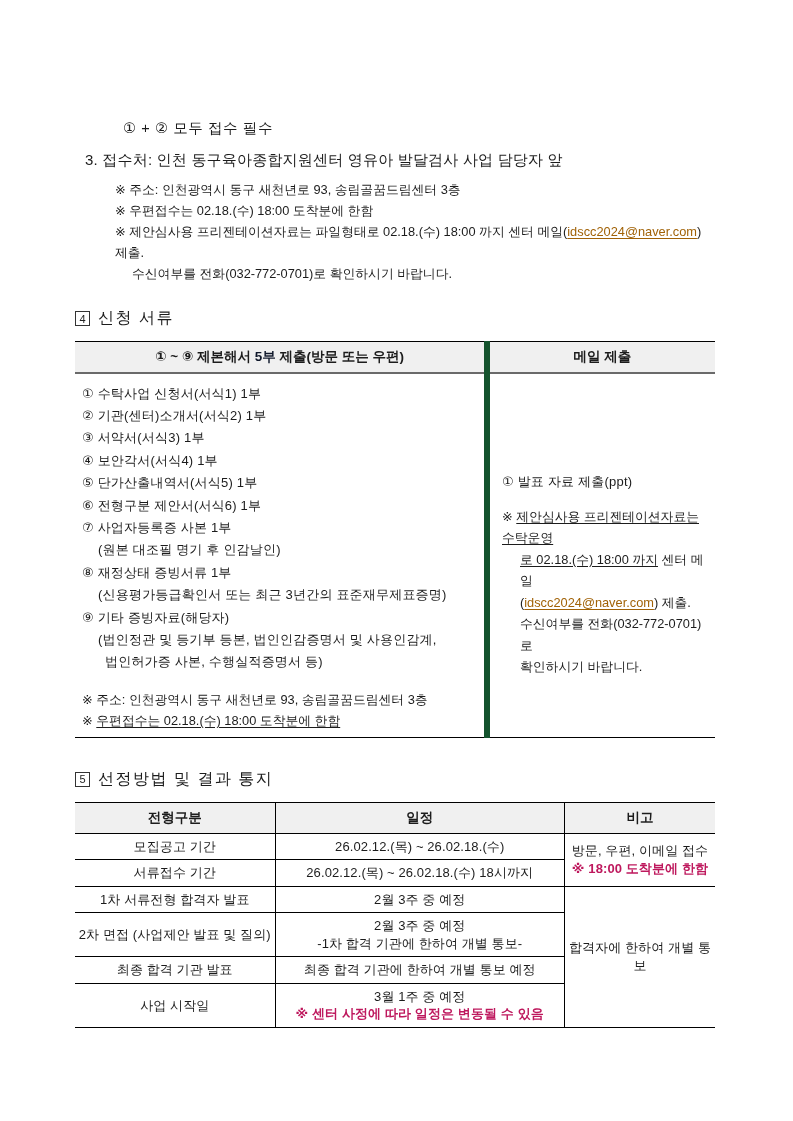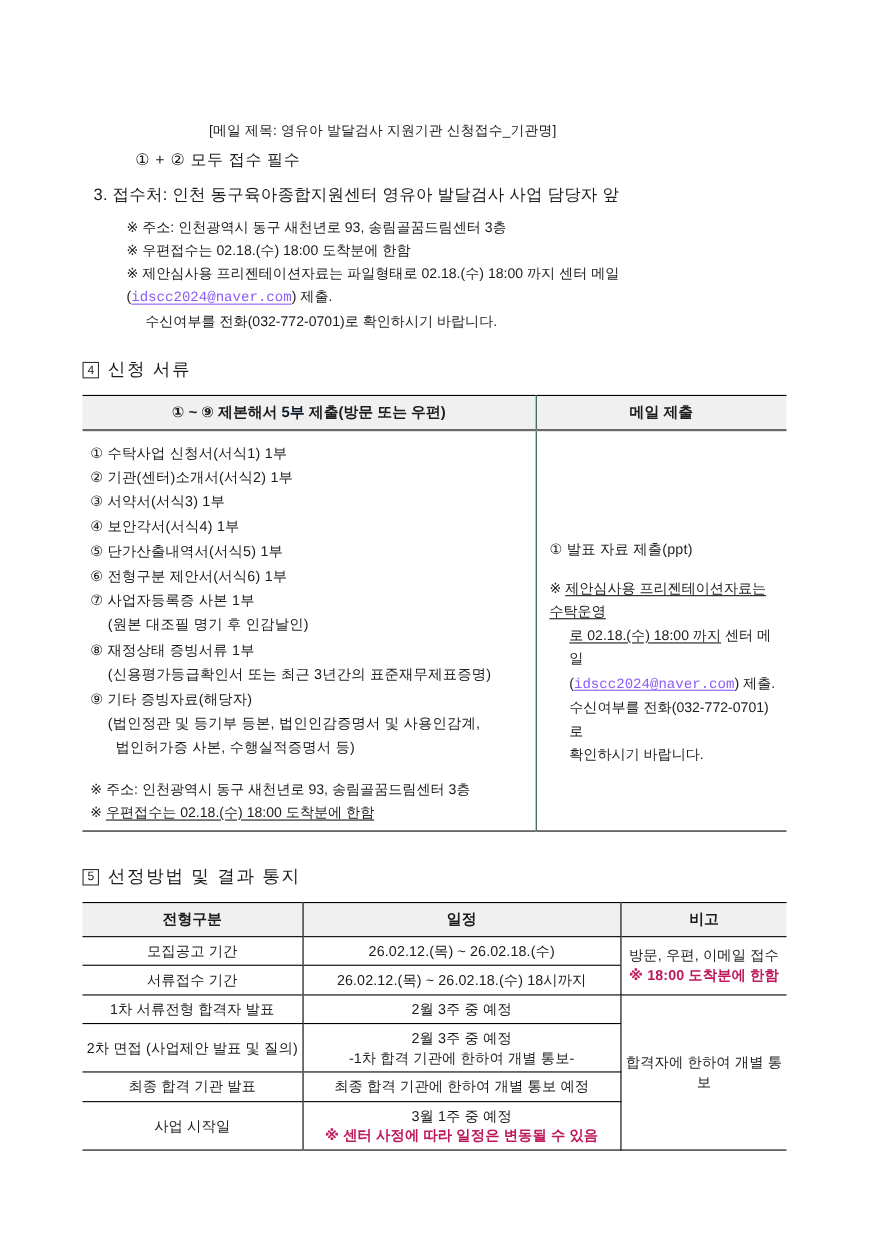--- a/index.html
+++ b/index.html
@@ -24,21 +24,21 @@
     font-size:11px; margin-right:8px; color:#222;
   }
   .sec-title { font-size:16px; font-weight:normal; letter-spacing:1.5px; }
 
   table { border-collapse:collapse; table-layout:fixed; width:640px; margin-top:12px; }
   th { background:#f0f0f0; font-weight:bold; font-size:13.5px; height:31px; text-align:center; }
 
   .t4 { border-top:1.6px solid #000; border-bottom:1.6px solid #000; }
   .t4 th { border-bottom:2.2px solid #6a6a6a; }
   .t4 .col-l { width:412px; }
-  .t4 .vb { border-left:1px solid #14532d;margin-top:24px; }
+  .t4 .vb { border-left:6px solid #14532d;margin-top:24px; }
   .t4 td { vertical-align:top; font-size:13px; }
   .t4-left  { padding:9px 6px 6px 7px; }
   .t4-left .item { line-height:22.4px; letter-spacing:.2px; }
   .ind1 { padding-left:16px; }
   .ind2 { padding-left:23px; }
   .gap  { height:15px; }
   .lnote { line-height:21px; font-size:12.8px; }
   .t4-right { padding:97px 8px 8px 12px; }
   .r-item { line-height:22px; margin-bottom:13px; letter-spacing:.2px; }
   .r-note { font-size:12.8px; line-height:21.5px; }
@@ -46,28 +46,27 @@
 
   .t5 { border-top:1.6px solid #000; border-bottom:1.7px solid #000; text-align:center; }
   .t5 th { border-bottom:1.9px solid #000; }
   .t5 td { border-bottom:1px solid #000; font-size:13px; line-height:17.5px; padding:4px 2px; vertical-align:middle; letter-spacing:.1px; }
   .t5 .vb { border-left:1px solid #000; }
   .t5 .c1 { width:190px; } .t5 .c2 { width:275px; } .t5 .c3 { width:143px; }
 
   .blue  { color:#0f172a; }
   .bblue { color:#be185d; font-weight:bold; }
   .u { text-decoration:underline; text-underline-offset:2px; }
-  .email { color:#8b5cf6; text-decoration:underline; text-underline-offset:2px; cursor:pointer;font-family:Liberation Mono, monospace; }
+  .email { color:#a16207; text-decoration:underline; text-underline-offset:2px; cursor:pointer; }
 </style>
 </head>
 <body>
 
 <div class="page">
 
-  <div class="mail-note">[메일 제목: 영유아 발달검사 지원기관 신청접수_기관명]</div>
   <div class="plus-note">① + ② 모두 접수 필수</div>
 
   <div class="sec3-head">3. 접수처: 인천 동구육아종합지원센터 영유아 발달검사 사업 담당자 앞</div>
   <div class="subnotes">
     <div>※ 주소: 인천광역시 동구 새천년로 93, 송림골꿈드림센터 3층</div>
     <div>※ 우편접수는 02.18.(수) 18:00 도착분에 한함</div>
     <div>
       <span>※ 제안심사용 프리젠테이션자료는 파일형태로 02.18.(수) 18:00 까지 센터 메일(</span><a class="email">idscc2024@naver.com</a><span>) 제출.</span>
       <div class="note-cont">수신여부를 전화(032-772-0701)로 확인하시기 바랍니다.</div>
     </div>

